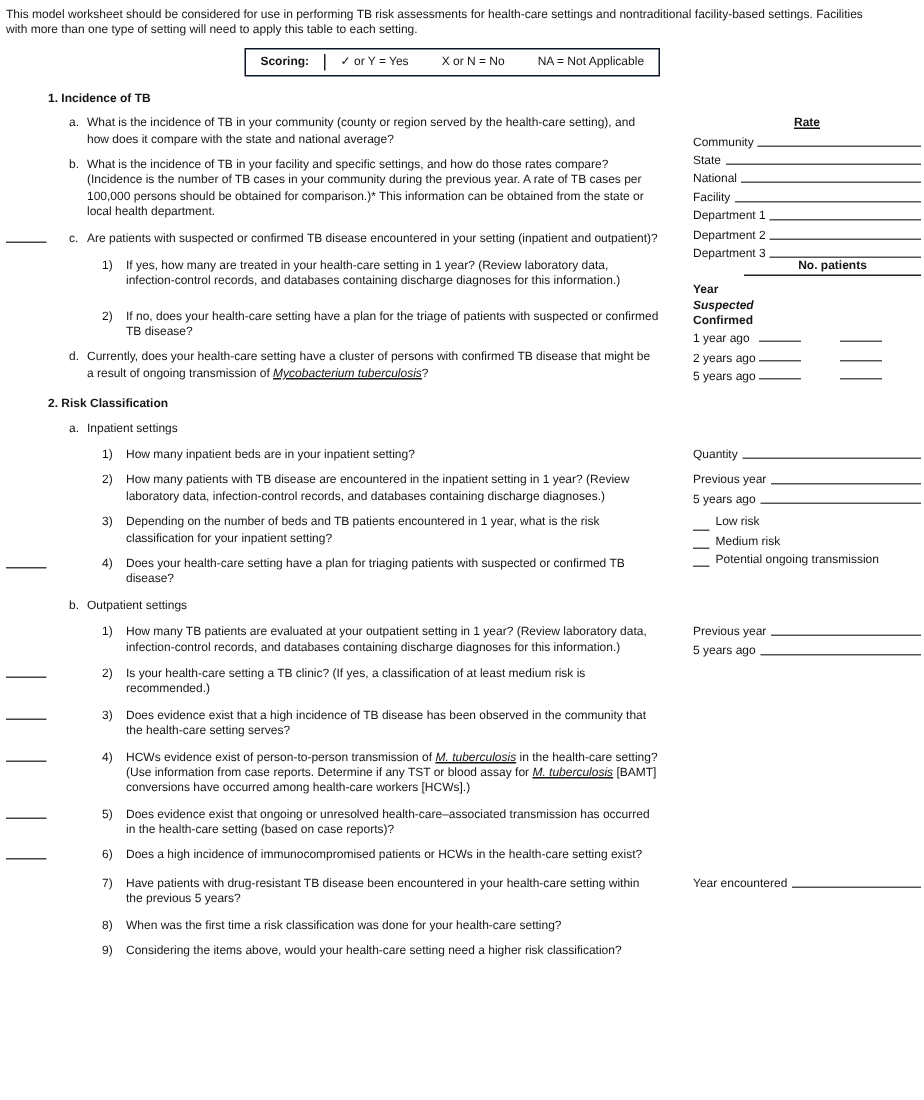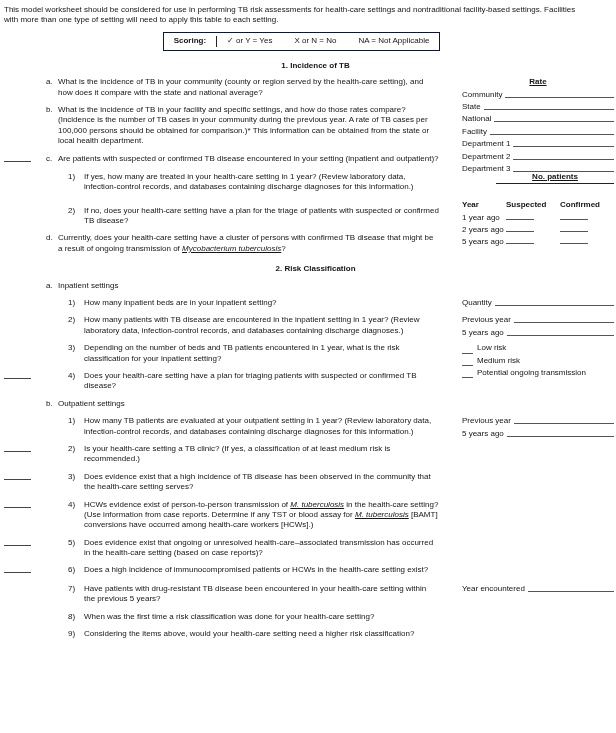--- a/index.html
+++ b/index.html
@@ -9,40 +9,40 @@
     font-family:"Liberation Sans", sans-serif; font-size:8px; line-height:1.3;
     padding:5px 17px 0 4px; position:relative; overflow:hidden;
   }
   .intro{ margin-bottom:6px; padding-right:8px; }
   .scoring-wrap{ text-align:center; margin:5px 0 10px 0; }
   .scoring-box{ display:inline-flex; align-items:center; border:1px solid #0f172a; padding:3px 10px; }
   .scoring-label{ font-weight:bold; }
   .vdiv{ width:1px; background:#222; height:11px; margin:0 10px; display:inline-block; }
   .scoring-opt{ margin-left:0; }
   .scoring-opt + .scoring-opt{ margin-left:22px; }
-  .section-title{ font-weight:bold; margin:10px 0 6px 28px;text-align:center; }
+  .section-title{ font-weight:bold; margin:10px 0 6px 28px; }
   .row{ display:flex; position:relative; margin-bottom:7px; padding-right:160px; }
   .gap-top{ margin-top:13px; }
   .slot{ width:42px; flex:none; }
   .slot-line{ display:inline-block; width:27px; border-bottom:1px solid #444; height:8px; }
   .lbl{ flex:none; width:12px; }
   .ind{ width:10px; flex:none; }
   .nlbl{ flex:none; width:16px; }
   .txt{ flex:1; }
   .it{ font-style:italic;text-decoration:underline; }
   .subhead{ }
   .right{ position:absolute; left:458px; top:0; width:152px; }
   .rate-title{ font-weight:bold; text-align:center; margin-bottom:2px;text-decoration:underline; }
   .field-line{ display:flex; align-items:flex-start; margin-bottom:2px; }
   .fill{ flex:1; border-bottom:1px solid #555; height:8px; margin-left:3px; }
-  .pts-title{ margin-left:34px; text-align:center; font-weight:bold; border-bottom:1px solid #222; padding-bottom:1px; margin-bottom:16px;text-decoration:underline; }
+  .pts-title{ margin-left:34px; text-align:center; font-weight:bold; border-bottom:1px solid #222; padding-bottom:1px; margin-bottom:4px; }
   .pts-head,.pts-row{ display:flex; margin-bottom:2px; }
-  .pts-head{ font-weight:bold; }
+  .pts-head{ font-weight:bold;flex-direction:column; }
   .pts-c1{ width:44px; flex:none; }
-  .pts-c2{ width:54px; flex:none; }
+  .pts-c2{ width:54px; flex:none;font-style:italic; }
   .pts-c3{ width:54px; flex:none; }
   .cell-blank{ display:inline-block; width:28px; border-bottom:1px solid #555; height:7px; }
   .opt{ display:flex; align-items:flex-end; margin-bottom:2px; }
   .blank-sm{ display:inline-block; width:11px; border-bottom:1px solid #555; height:7px; margin-right:4px; flex:none; }
 </style>
 </head>
 <body>
 
 <div class="page">
 

